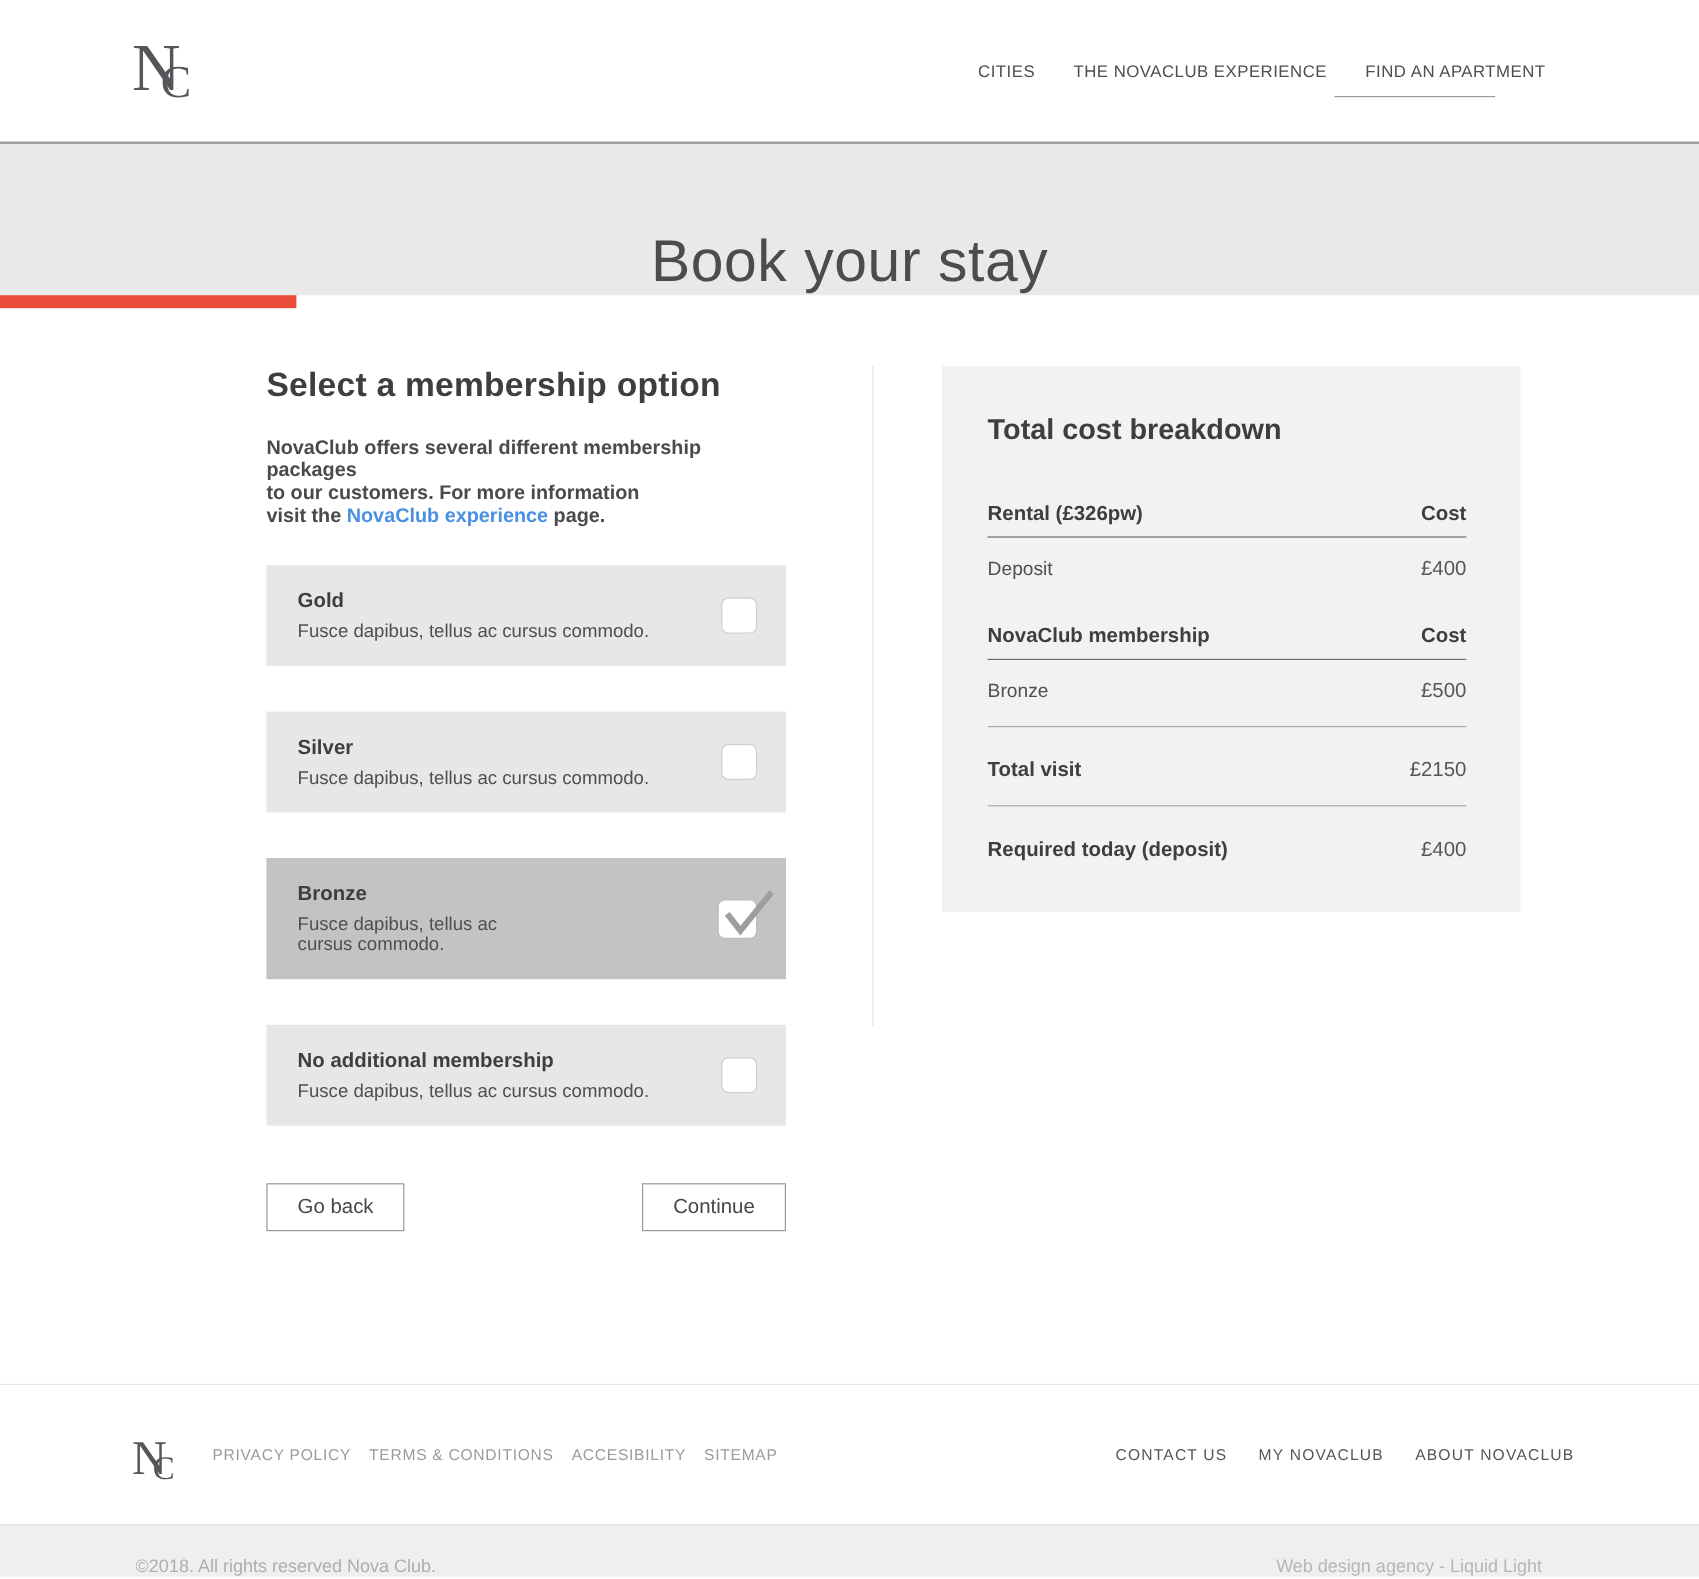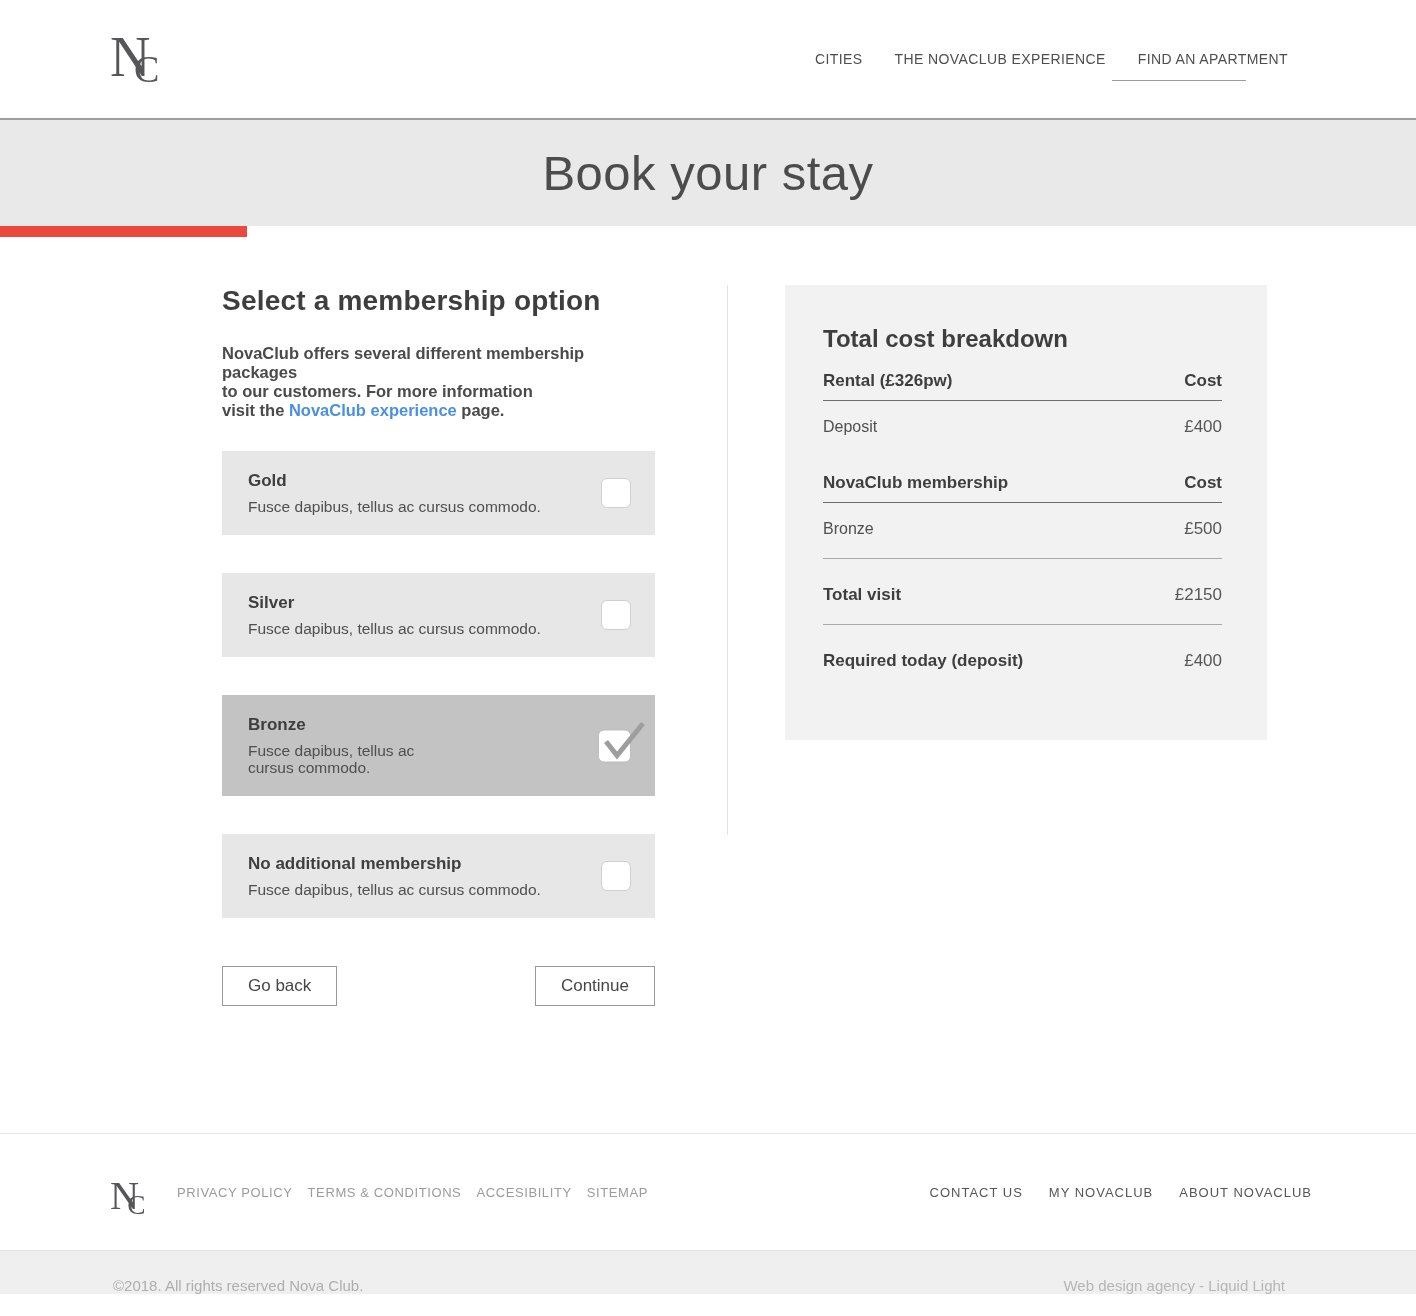--- a/index.html
+++ b/index.html
@@ -44,25 +44,25 @@
     position: absolute;
     left: -26px;
     width: 134px;
     bottom: -14px;
     height: 1px;
     background: #9c9c9c;
   }
 
   
   .banner {
-    height: 108px;
+    height: 128px;
     background: #e9e9e9;
     border-top: 2px solid #9c9c9c;
     display: flex;
-    align-items: center;
+    align-items: flex-end;
     justify-content: center;
   }
   .banner-title {
     font-size: 49px;
     font-weight: 400;
     color: #4c4c4c;
     letter-spacing: 0.5px;
   }
   .progress-bar { height: 11px; width: 247px; background: #ea4a3c; }
 
@@ -152,21 +152,21 @@
     top: 48px;
     width: 482px;
     height: 455px;
     background: #f2f2f2;
     padding: 40px 45px 0 38px;
   }
   .cost-title {
     font-size: 24px;
     font-weight: bold;
     color: #3e3e3e;
-    margin-bottom: 18px;
+    margin-bottom: 45px;
   }
   .cost-head {
     display: flex;
     justify-content: space-between;
     font-size: 17px;
     font-weight: bold;
     color: #3e3e3e;
     padding-bottom: 9px;
     border-bottom: 1px solid #6e6e6e;
   }

